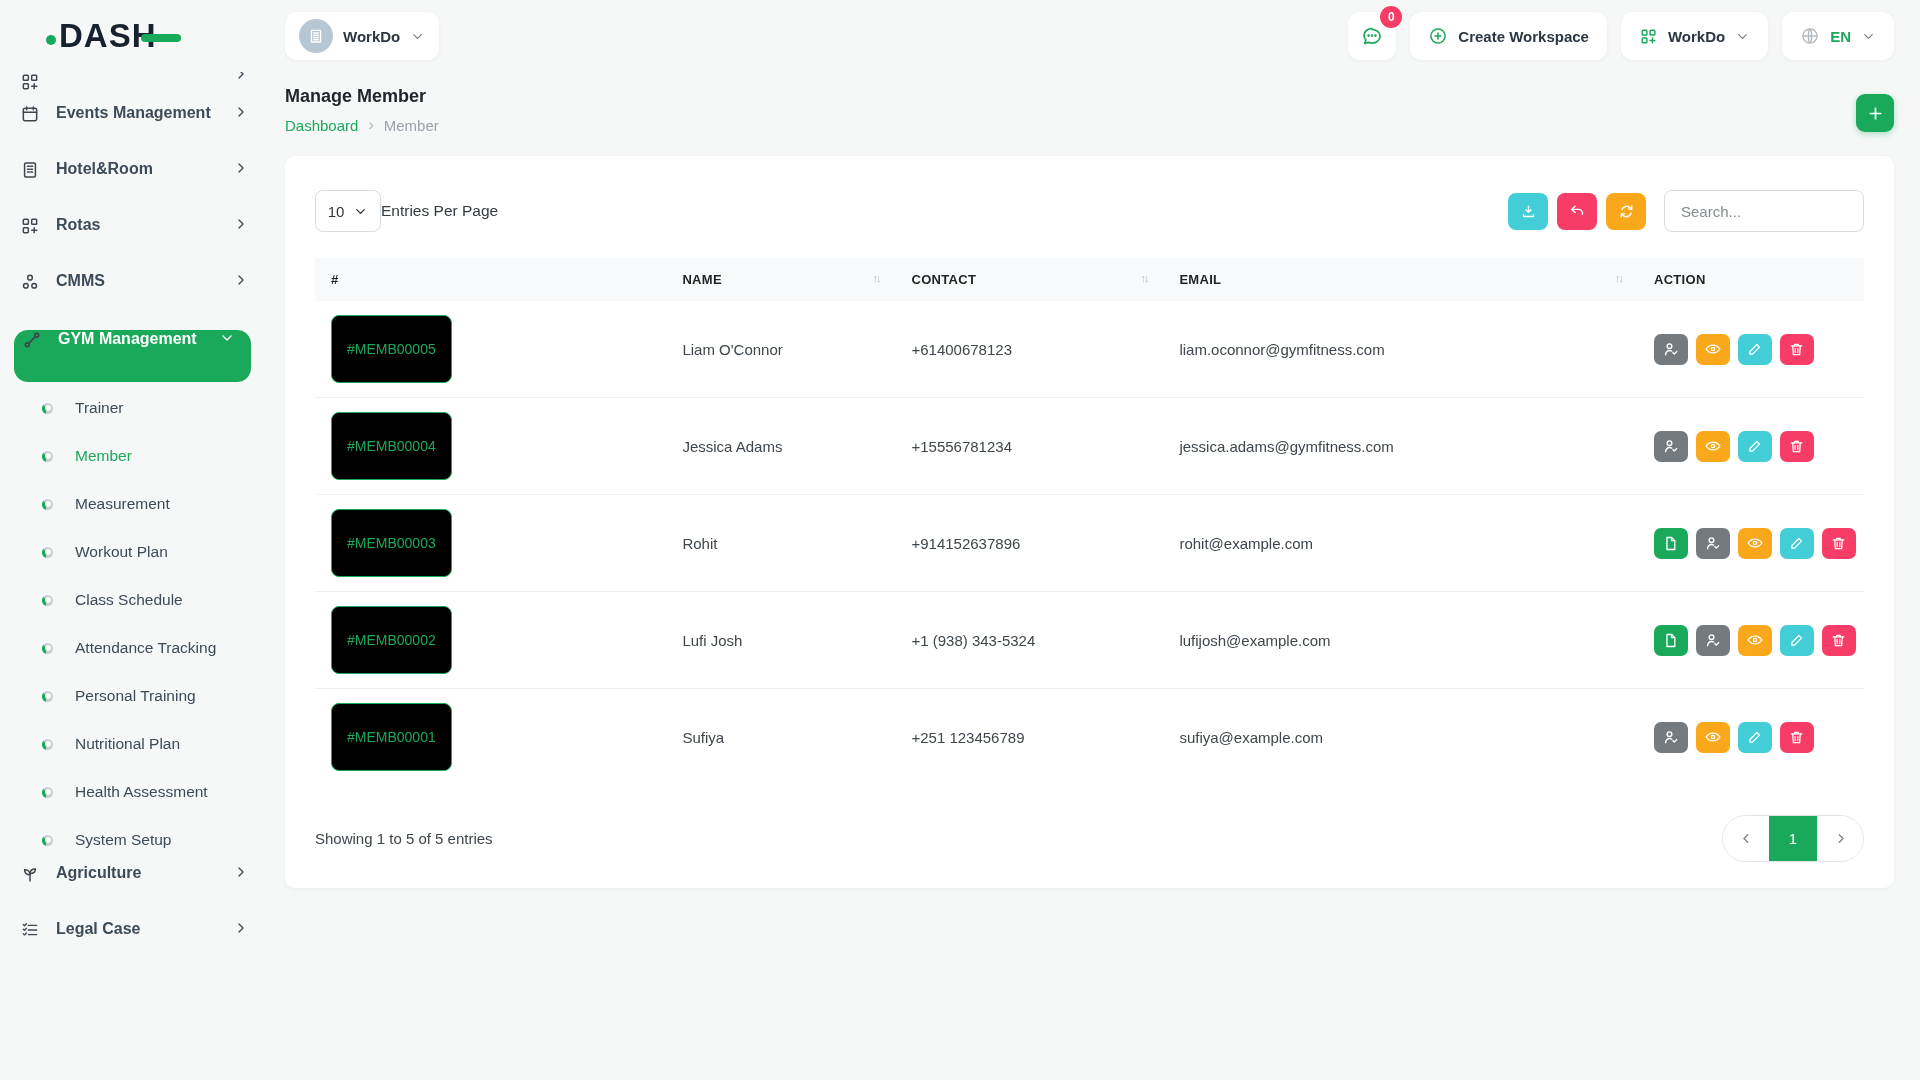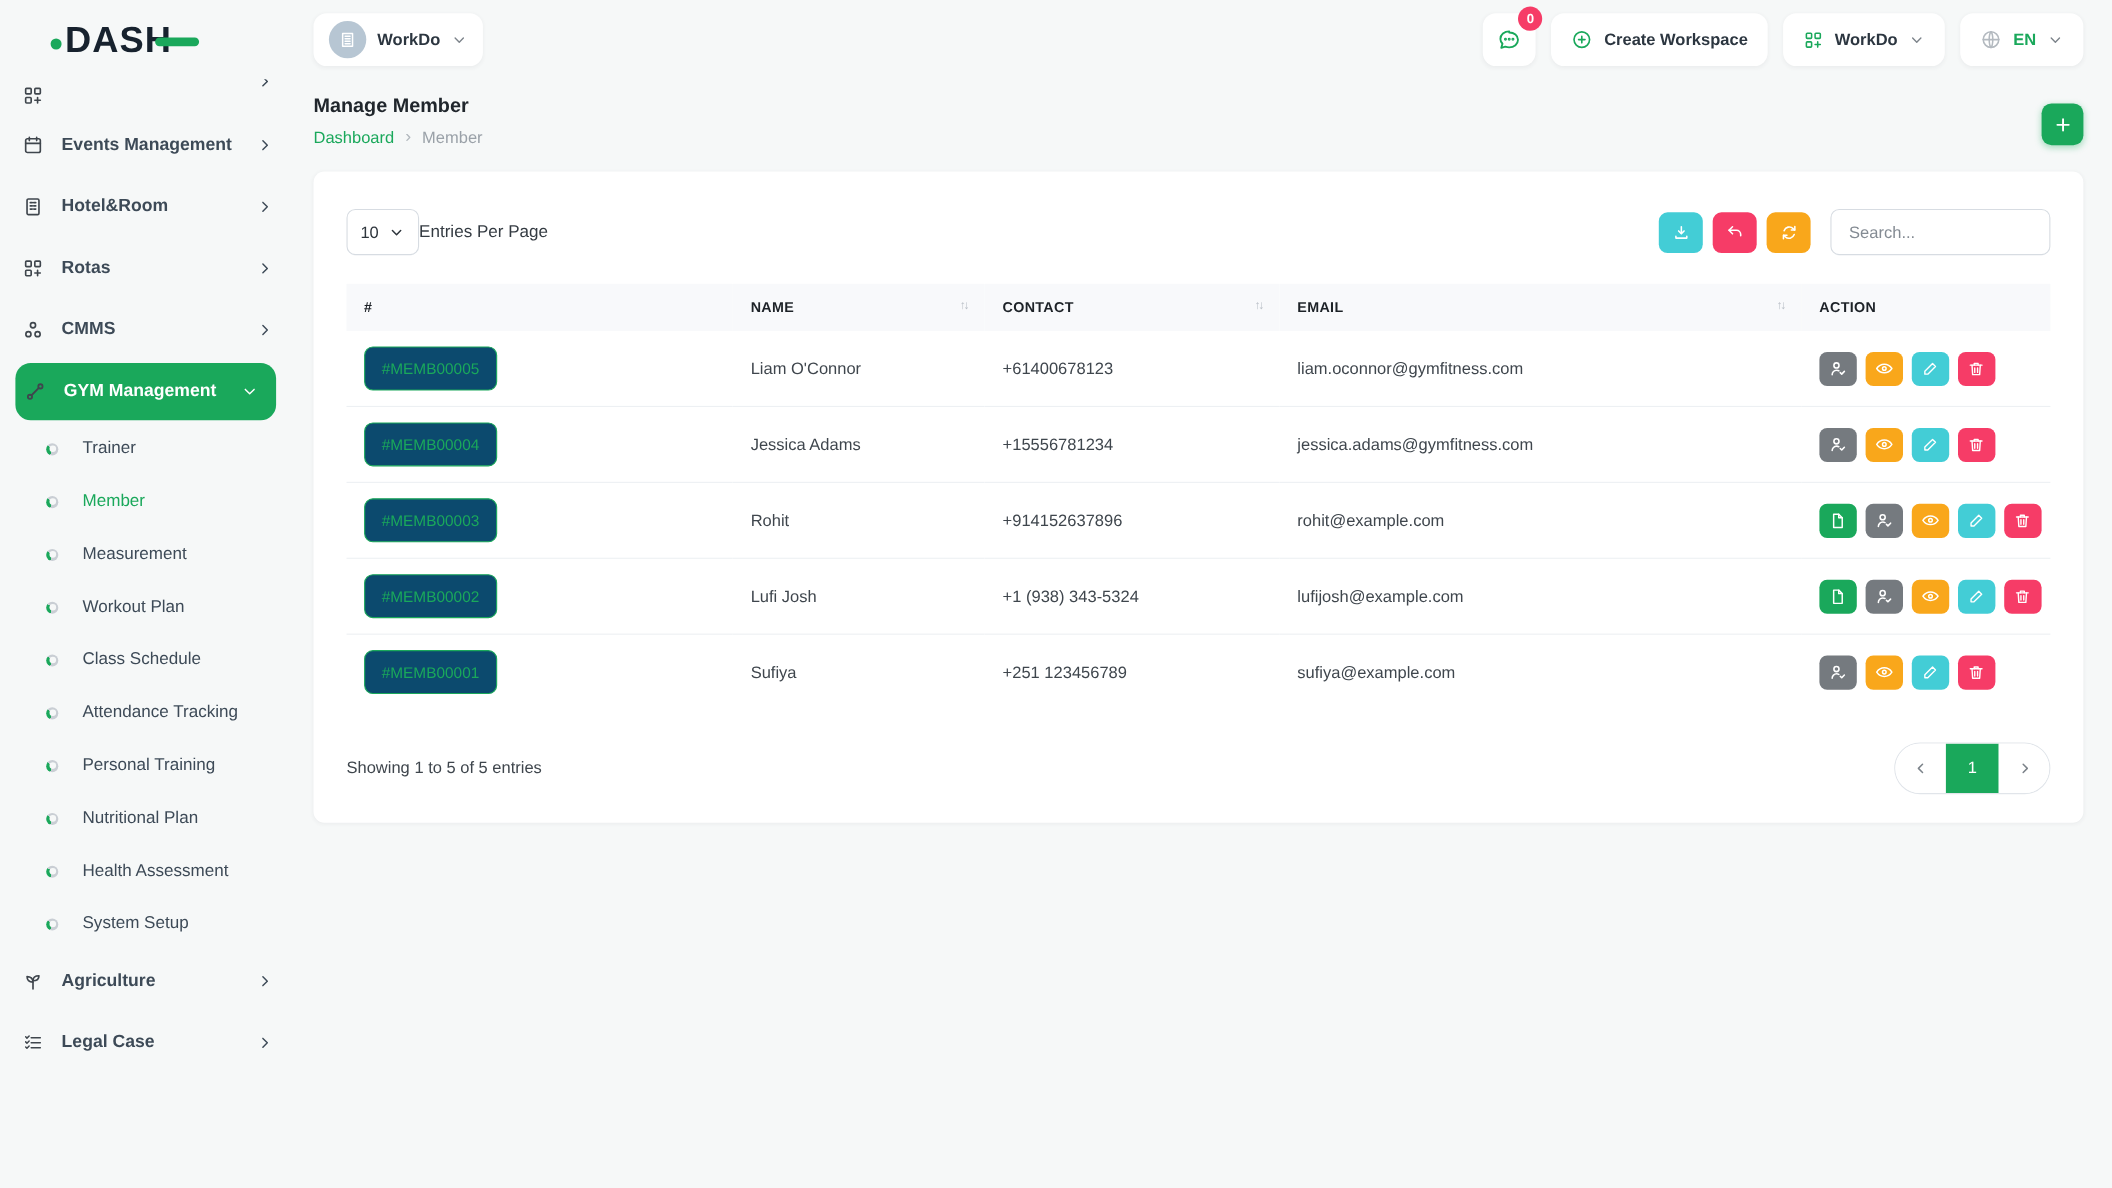--- a/index.html
+++ b/index.html
@@ -12,21 +12,21 @@
     background:#f6f8f8; font-family:"Liberation Sans", sans-serif; color:#3f464d;
   }
   .app{display:flex; width:100%; height:100%;}
   
   .sidebar{flex:0 0 265px; width:265px; padding-left:14px; overflow:hidden;}
   .logo{height:72px; display:flex; align-items:center; padding-left:32px; cursor:pointer;}
   .logo-dot{width:10px;height:10px;border-radius:50%;background:var(--green);margin-right:3px;margin-top:8px;}
   .logo-text{font-size:33px;font-weight:800;color:#17222e;letter-spacing:1px;}
   .logo-dash{width:40px;height:8px;border-radius:4px;background:var(--green);margin-left:-16px;margin-top:4px;}
   .side-nav{height:calc(100% - 72px);}
-  .nav-item{display:flex;align-items:center;gap:16px;height:56px;padding:0 16px 0 6px;cursor:pointer;}
+  .nav-item{display:flex;align-items:flex-start;gap:16px;height:56px;padding:0 16px 0 6px;cursor:pointer;}
   .nav-label{flex:1;font-size:16px;font-weight:700;color:var(--slate);white-space:nowrap;}
   .nav-item .chev{color:#3d4a57;display:flex;}
   .nav-item.partial{height:30px;position:relative;overflow:hidden;margin-bottom:2px;}
   .nav-item.partial .chev{position:absolute;right:16px;top:-6px;}
   .nav-item.active{background:var(--green);border-radius:14px;height:52px;margin:2px 14px 2px 0;padding-left:8px;}
   .nav-item.active .nav-label,.nav-item.active .chev{color:#fff;}
   .sub-item{display:flex;align-items:center;gap:22px;height:48px;padding-left:28px;cursor:pointer;}
   .bullet{width:11px;height:11px;border-radius:50%;position:relative;
     background:conic-gradient(from 200deg,var(--green) 0 110deg,#c9ced4 110deg 360deg);}
   .bullet::after{content:"";position:absolute;inset:2.5px;border-radius:50%;background:#f6f8f8;}
@@ -75,21 +75,21 @@
     padding:0 16px;font-size:15px;color:#4a5158;background:#fff;font-family:"Liberation Sans",sans-serif;outline:none;}
   .search::placeholder{color:#848b93;}
   table.tbl{width:100%;border-collapse:collapse;margin-top:26px;}
   .tbl th{background:#f8f9fb;text-align:left;font-size:13px;font-weight:700;color:#1d2227;
     padding:14px 16px;letter-spacing:.3px;white-space:nowrap;}
   .tbl th .sort{float:right;color:#b9bfc6;font-size:11px;font-weight:400;letter-spacing:-2px;cursor:pointer;}
   .tbl th.col-0{width:23%;} .tbl th.col-1{width:15%;} .tbl th.col-2{width:17.5%;} .tbl th.col-3{width:31%;} .tbl th.col-4{width:13.5%;}
   .tbl td{padding:14px 16px;border-top:1px solid var(--line);font-size:15px;color:#3f464d;}
   .tbl tbody tr:first-child td{border-top:none;}
   .id-badge{display:inline-block;border:1px solid var(--green);color:var(--green);border-radius:8px;
-    padding:11px 15px;font-size:14px;background:#0c4a6e;cursor:pointer;}
+    padding:25px 15px;font-size:14px;background:#000000;cursor:pointer;}
   td.act{padding-right:0;white-space:nowrap;}
   .action-btn{display:inline-flex;width:34px;height:31px;border:none;border-radius:7px;margin-right:8px;
     align-items:center;justify-content:center;color:#fff;cursor:pointer;vertical-align:middle;}
   .a-gray{background:var(--gray-a);} .a-orange{background:var(--orange);} .a-cyan{background:var(--cyan);}
   .a-pink{background:var(--pink);} .a-green{background:var(--green);}
   .card-footer{display:flex;align-items:center;margin-top:30px;}
   .showing{font-size:15px;color:#3f464d;}
   .pagination{margin-left:auto;display:flex;border:1px solid #e1e5ea;border-radius:24px;overflow:hidden;background:#fff;}
   .page-btn{border:none;background:#fff;width:46px;height:45px;display:flex;align-items:center;justify-content:center;
     color:#7c838a;cursor:pointer;font-size:15px;font-family:"Liberation Sans",sans-serif;}

